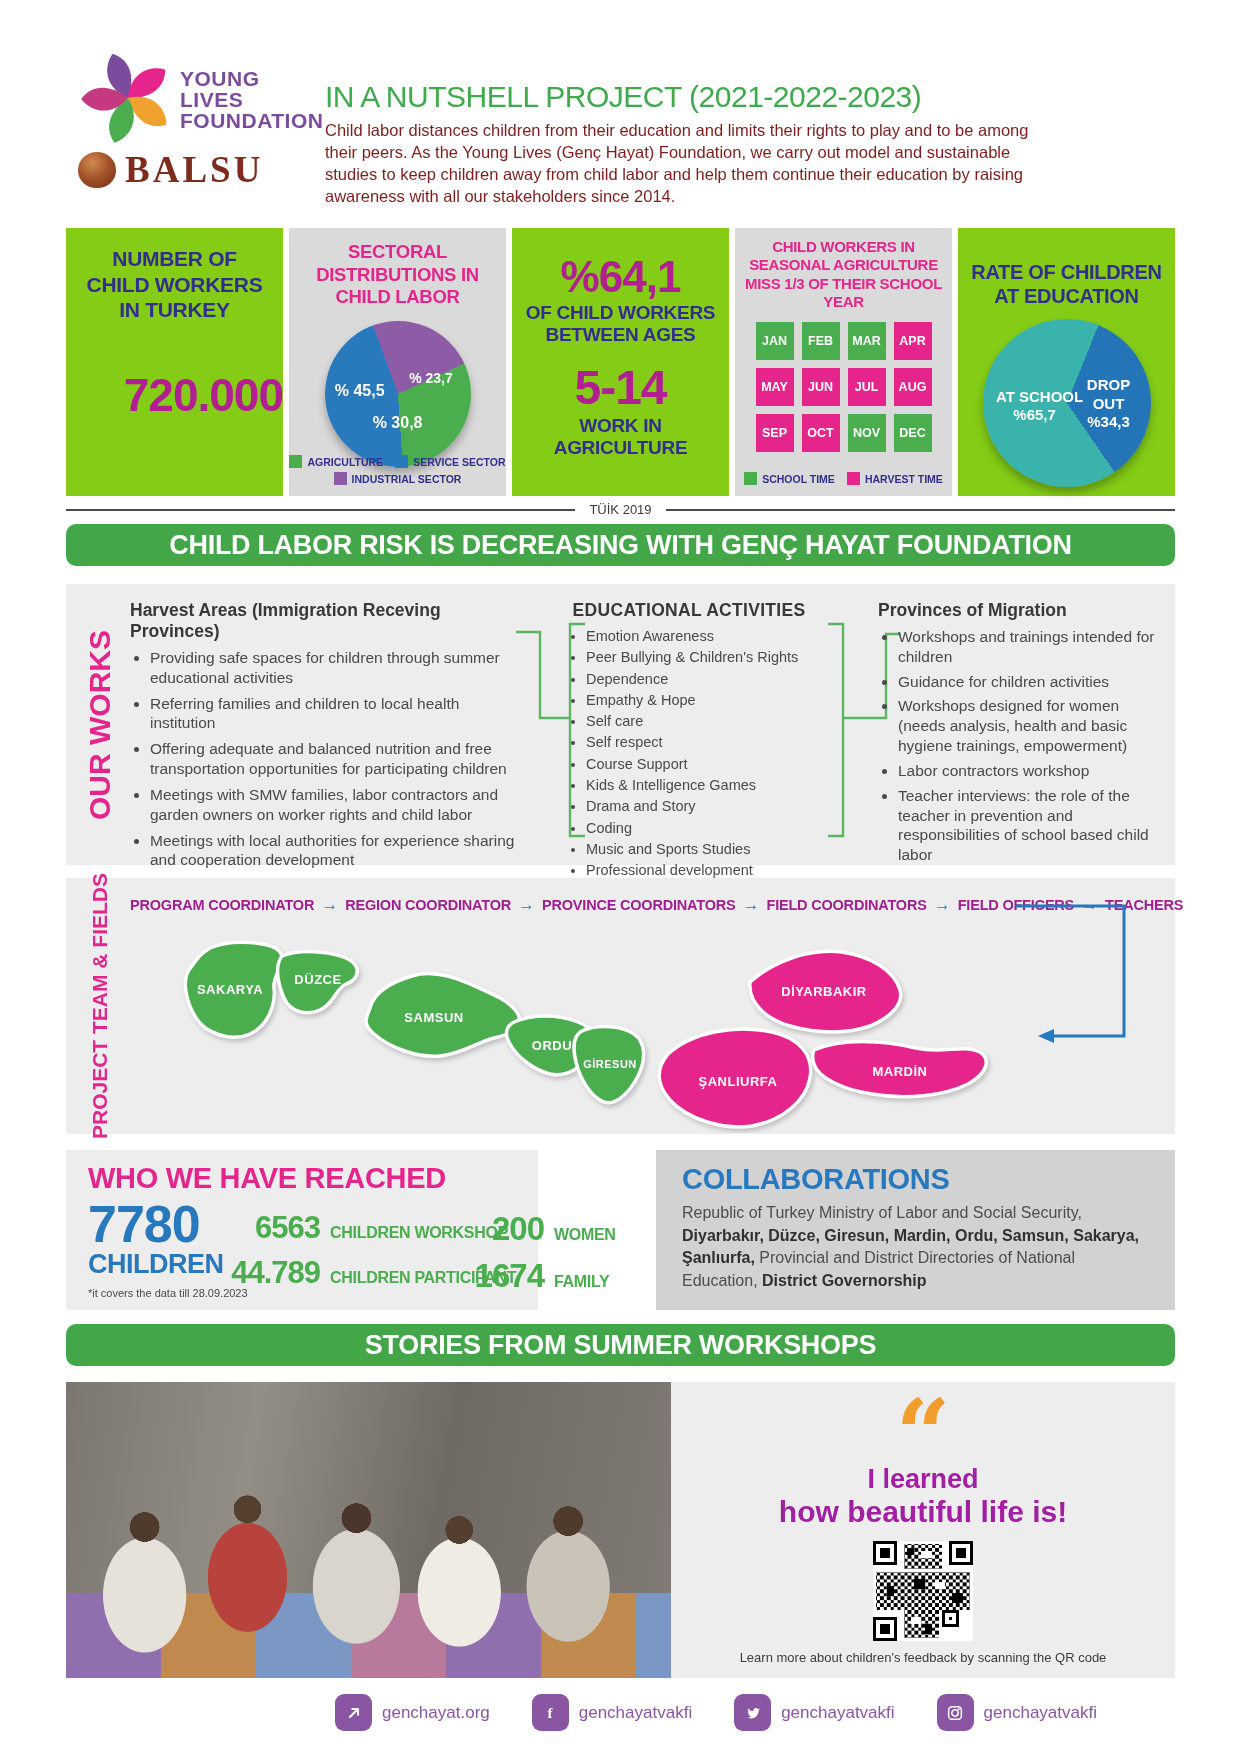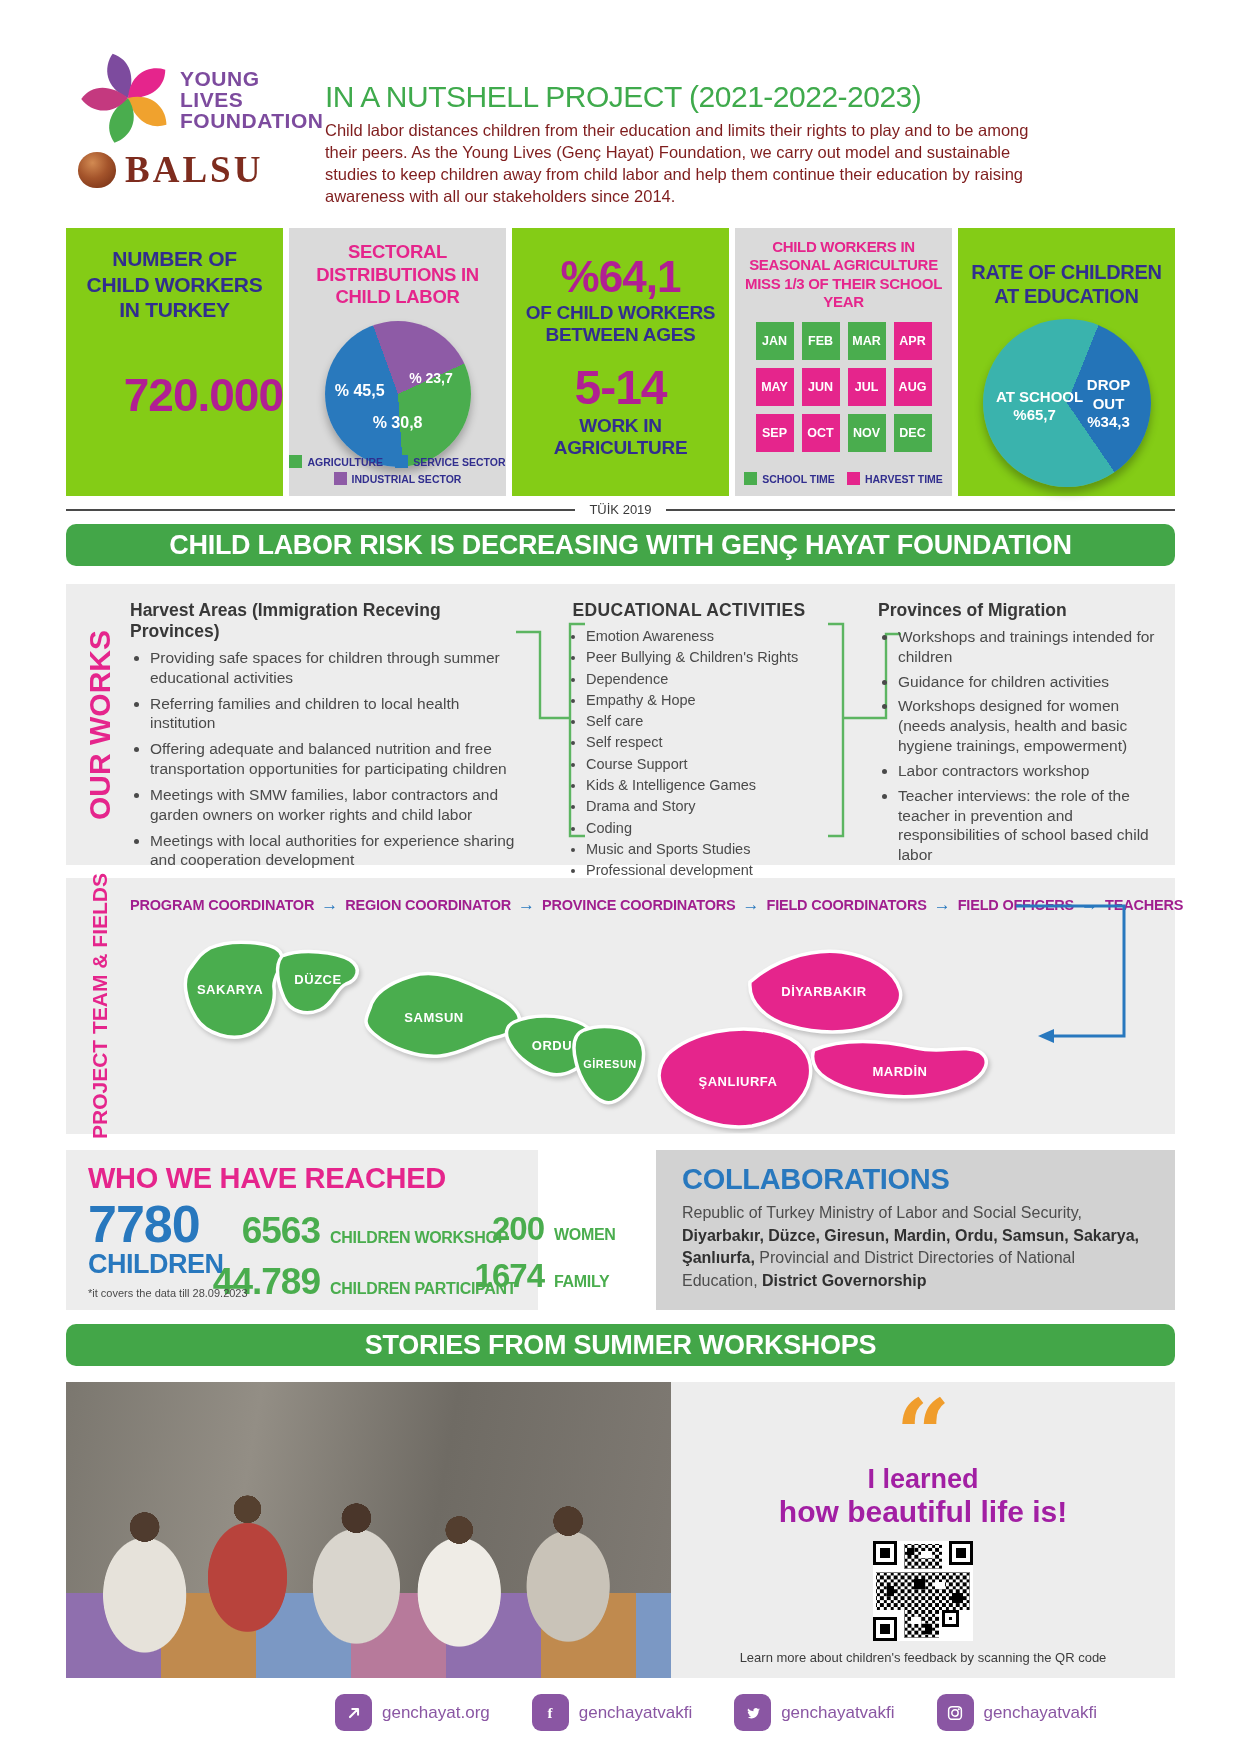--- a/index.html
+++ b/index.html
@@ -103,21 +103,21 @@
   .reached { position:absolute; left:66px; top:1150px; width:472px; height:160px; background:#ededed; }
   .r-title { position:absolute; left:22px; top:12px; font-size:29px; font-weight:700;
              color:#e5258c; letter-spacing:-.3px; }
   .r-main { position:absolute; left:22px; top:50px; color:#2878be; font-weight:700; }
   .r-main-v { font-size:52px; line-height:.95; letter-spacing:-1px; }
   .r-main-l { font-size:27px; letter-spacing:-.5px; }
   .r-grid { position:absolute; top:60px; }
   .rg1 { left:146px; } .rg2 { left:408px; }
   .r-row { display:flex; align-items:baseline; margin-bottom:9px; }
   .r-val { text-align:right; font-weight:700; color:#4aad4e; letter-spacing:-1px; }
-  .rg1 .r-val { width:108px; font-size:37px; } .rg2 .r-val { width:70px; font-size:33px; }
+  .rg1 .r-val { width:108px; font-size:31px; } .rg2 .r-val { width:70px; font-size:33px; }
   .r-lab { margin-left:10px; font-size:16px; font-weight:700; color:#4aad4e; letter-spacing:-.3px; }
   .r-foot { position:absolute; left:22px; top:137px; font-size:11px; color:#4a4a4a; }
   .collab { position:absolute; left:656px; top:1150px; width:519px; height:160px; background:#d2d2d2;
             padding:13px 26px; }
   .c-title { font-size:29px; font-weight:700; color:#2878be; letter-spacing:-.3px; margin-bottom:6px; }
   .c-text { font-size:16px; color:#4d4d4d; line-height:1.42; }
   .c-text .b { font-weight:700; color:#303030; }
 
   
   .story-photo { position:absolute; left:66px; top:1382px; width:605px; height:296px;

